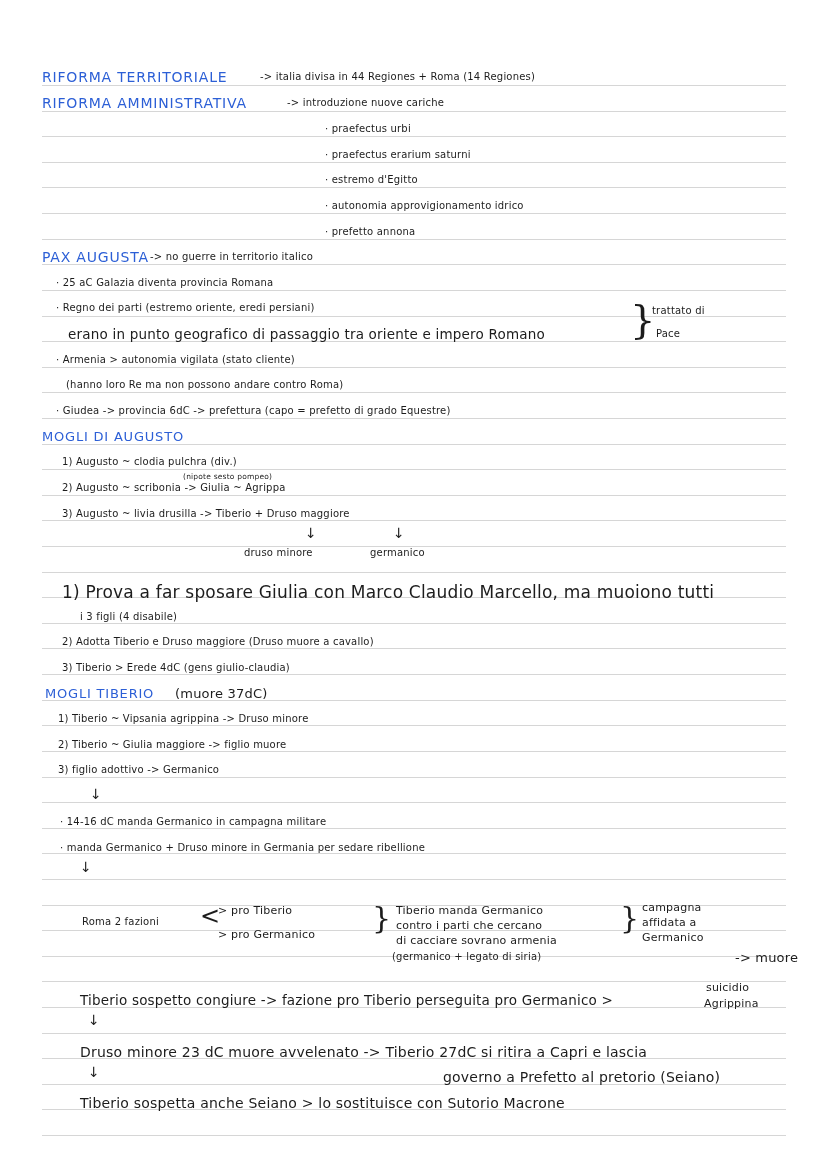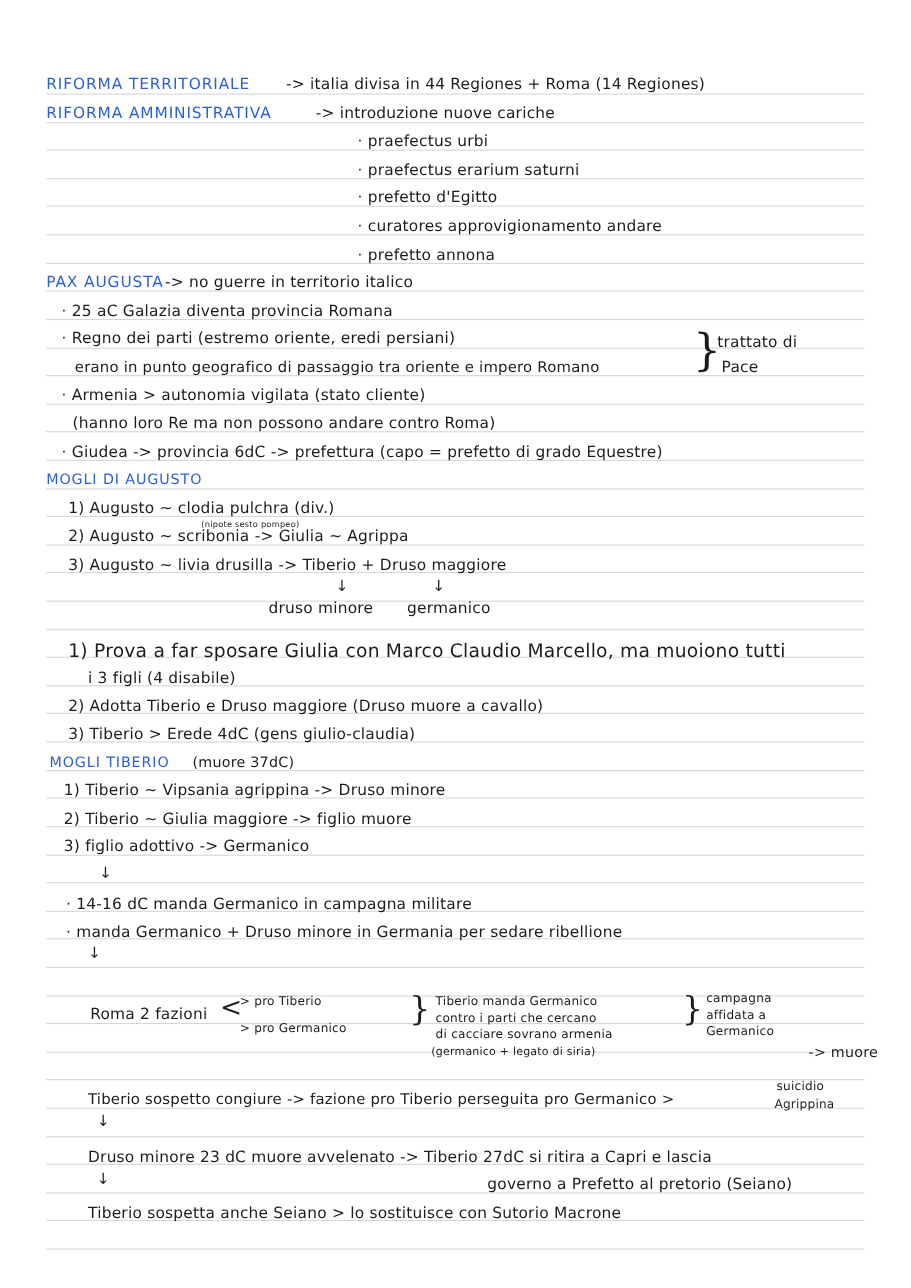--- a/index.html
+++ b/index.html
@@ -1,20 +1,20 @@
 <!DOCTYPE html>
 <html><head>
 <meta charset="utf-8">
 <style>
   html, body { margin: 0; padding: 0; background: #ffffff; }
   body { width: 828px; height: 1171px; position: relative; overflow: hidden;
          font-family: "DejaVu Sans", sans-serif; color: #1c1c1c; }
   .page { position: absolute; left: 0; top: 0; width: 748px; height: 1171px; background: #fff; margin-top: 25px; }
   .rule { position: absolute; left: 42px; width: 744px; height: 1px; background: #d6d6d6; }
-  .t { position: absolute; white-space: nowrap; font-size: 14px; line-height: 18px; letter-spacing: 0.2px; }
+  .t { position: absolute; white-space: nowrap; font-size: 10px; line-height: 18px; letter-spacing: 0.2px; }
   .h { color: #2c5fd6; font-size: 14px; letter-spacing: 0.8px; }
   .sm { font-size: 11px; line-height: 13px; }
   .xs { font-size: 7.5px; line-height: 9px; }
   .big { font-size: 17px; line-height: 20px; }
   .brace { position: absolute; font-size: 30px; line-height: 30px; color: #1c1c1c; font-family: "DejaVu Serif", serif; }
   .arrow { position: absolute; font-size: 14px; line-height: 16px; }
 </style>
 </head>
 <body>
 
@@ -65,22 +65,22 @@
       <div class="rule" style="top: 1110px;"></div>
     </div>
 
   <div class="t h" style="left:42px;top:43px">RIFORMA TERRITORIALE</div>
   <div class="t" style="left:260px;top:43px">-&gt; italia divisa in 44 Regiones + Roma (14 Regiones)</div>
 
   <div class="t h" style="left:42px;top:69px">RIFORMA AMMINISTRATIVA</div>
   <div class="t" style="left:287px;top:69px">-&gt; introduzione nuove cariche</div>
   <div class="t" style="left:325px;top:95px">· praefectus urbi</div>
   <div class="t" style="left:325px;top:121px">· praefectus erarium saturni</div>
-  <div class="t" style="left:325px;top:146px">· prefetto d'Egitto</div>
-  <div class="t" style="left:325px;top:172px">· curatores approvigionamento andare</div>
+  <div class="t" style="left:325px;top:146px">· estremo d'Egitto</div>
+  <div class="t" style="left:325px;top:172px">· autonomia approvigionamento idrico</div>
   <div class="t" style="left:325px;top:198px">· prefetto annona</div>
 
   <div class="t h" style="left:42px;top:223px">PAX AUGUSTA</div>
   <div class="t" style="left:150px;top:223px">-&gt; no guerre in territorio italico</div>
   <div class="t" style="left:56px;top:249px">· 25 aC Galazia diventa provincia Romana</div>
   <div class="t" style="left:56px;top:274px">· Regno dei parti (estremo oriente, eredi persiani)</div>
   <div class="t" style="left:68px;top:300px;font-size:13.5px">erano in punto geografico di passaggio tra oriente e impero Romano</div>
   <div class="brace" style="left:630px;top:272px;font-size:40px;line-height:44px">}</div>
   <div class="t" style="left:652px;top:277px">trattato di</div>
   <div class="t" style="left:656px;top:300px">Pace</div>

